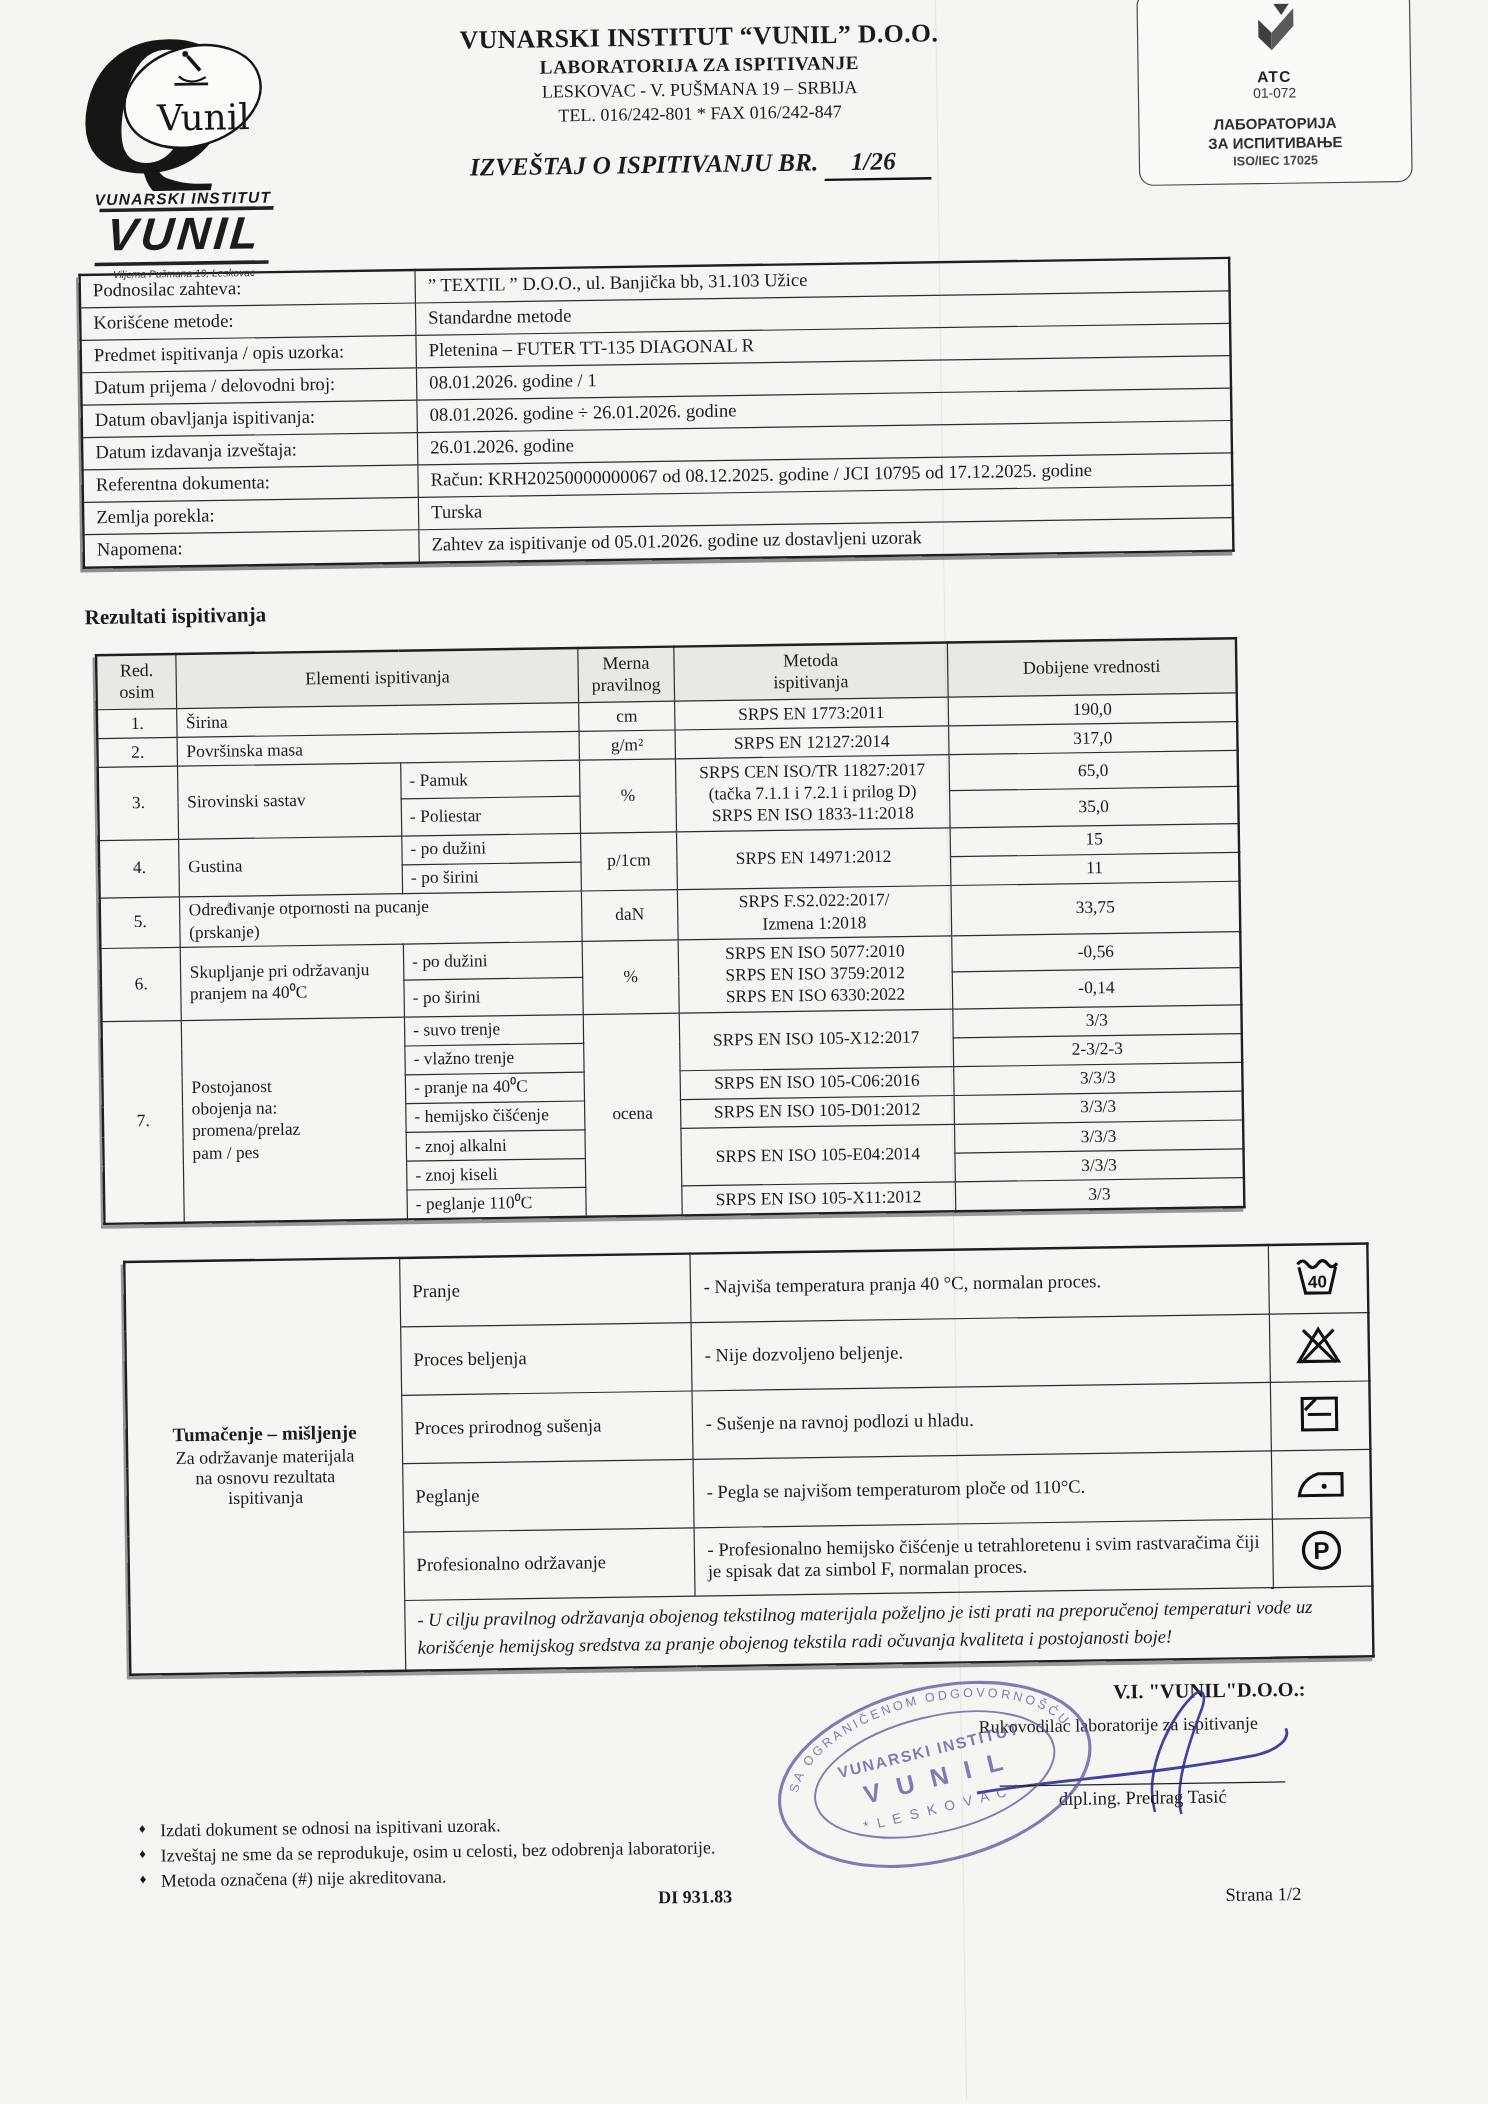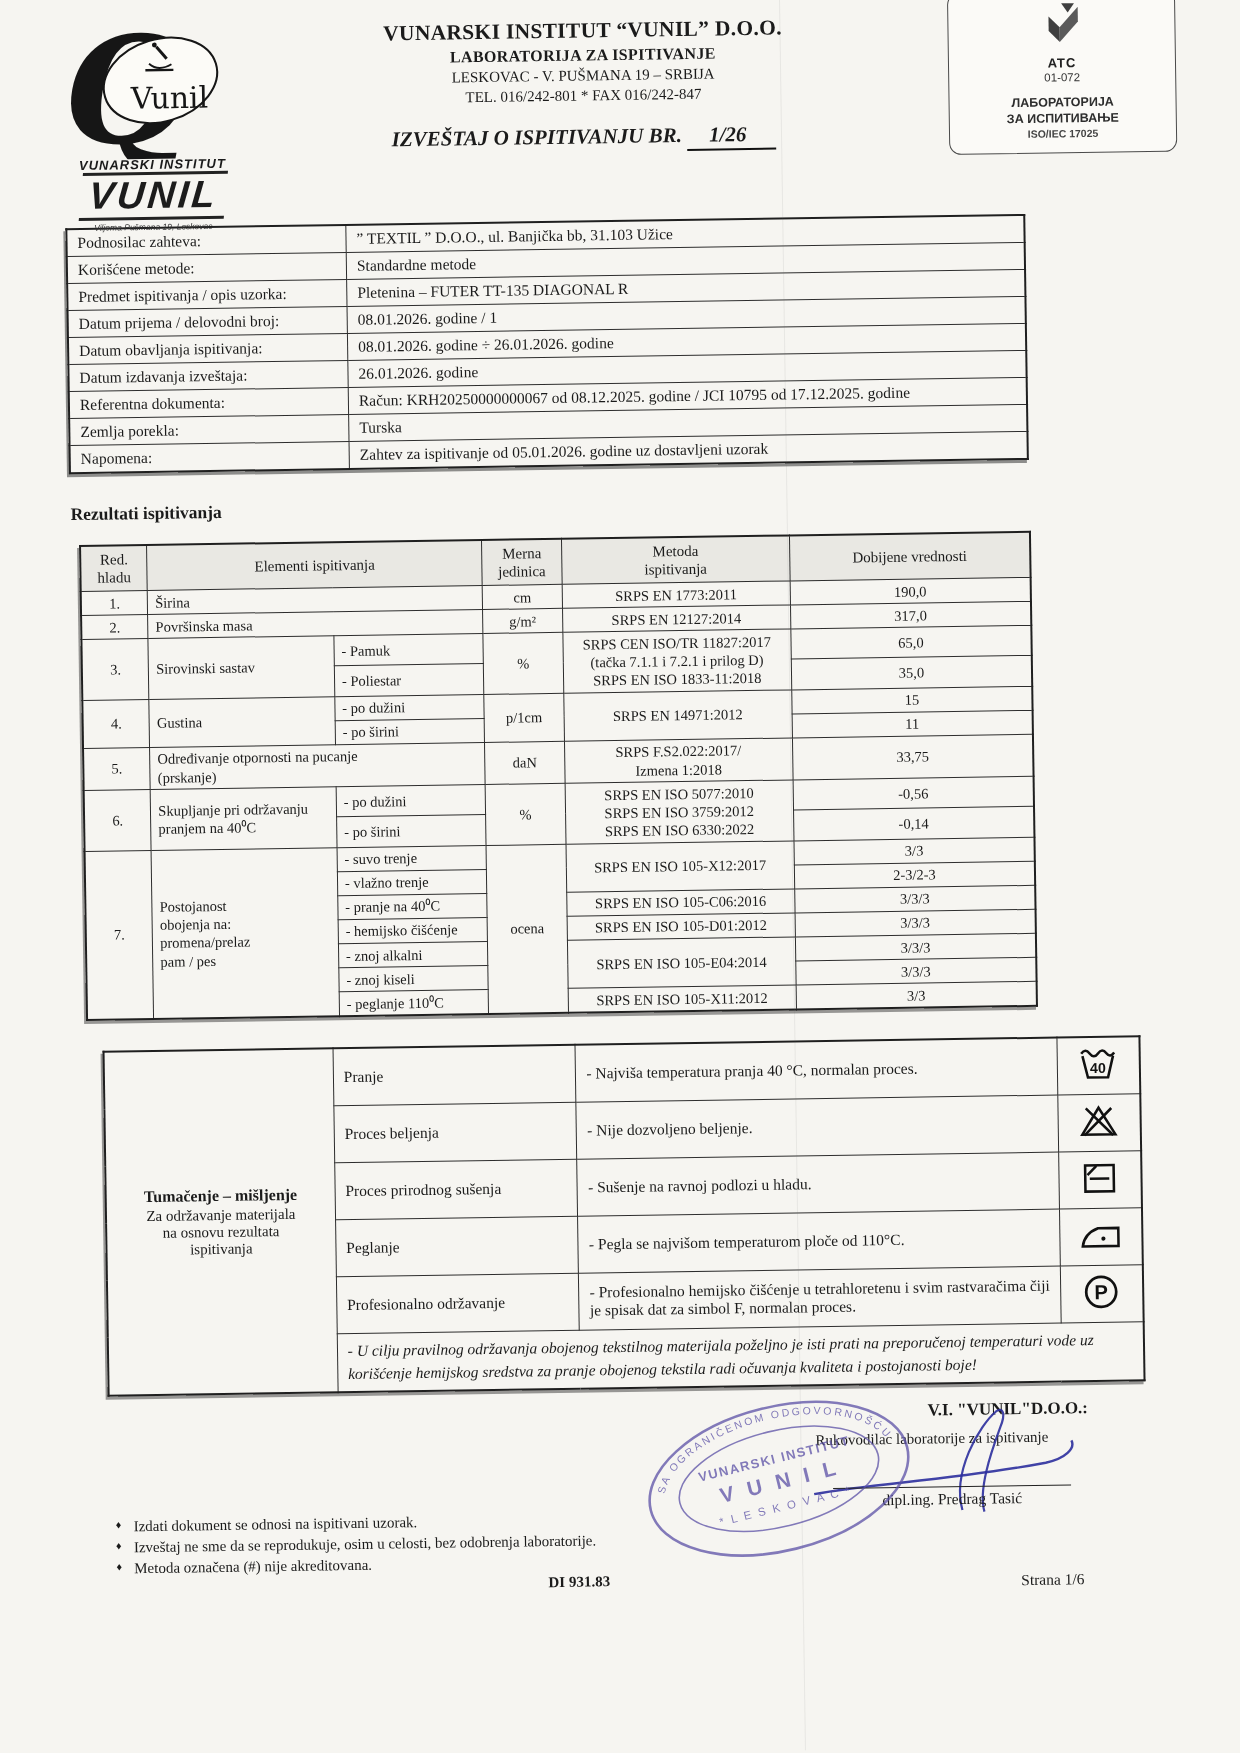--- a/index.html
+++ b/index.html
@@ -164,24 +164,24 @@
         <col style="width:54px">
         <col style="width:188px">
         <col style="width:152px">
         <col style="width:80px">
         <col style="width:232px">
         <col style="width:246px">
       </colgroup>
     <thead>
       <tr>
         <th class="pre">Red.
-hladu</th>
+osim</th>
         <th colspan="2">Elementi ispitivanja</th>
         <th class="pre">Merna
-jedinica</th>
+pravilnog</th>
         <th class="pre">Metoda
 ispitivanja</th>
         <th>Dobijene vrednosti</th>
       </tr>
     </thead>
     <tbody>
       <tr>
         <td class="num">1.</td>
         <td colspan="2">Širina</td>
         <td class="c">cm</td>
@@ -388,15 +388,15 @@
           <span class="dia">♦</span>
           <span>Izveštaj ne sme da se reprodukuje, osim u celosti, bez odobrenja laboratorije.</span>
         </div>
       <div class="b-item">
           <span class="dia">♦</span>
           <span>Metoda označena (#) nije akreditovana.</span>
         </div>
     </div>
 
     <div class="doc-code">DI 931.83</div>
-    <div class="page-num">Strana 1/6</div>
+    <div class="page-num">Strana 1/2</div>
   </div>
 </div>
 
 </body></html>

